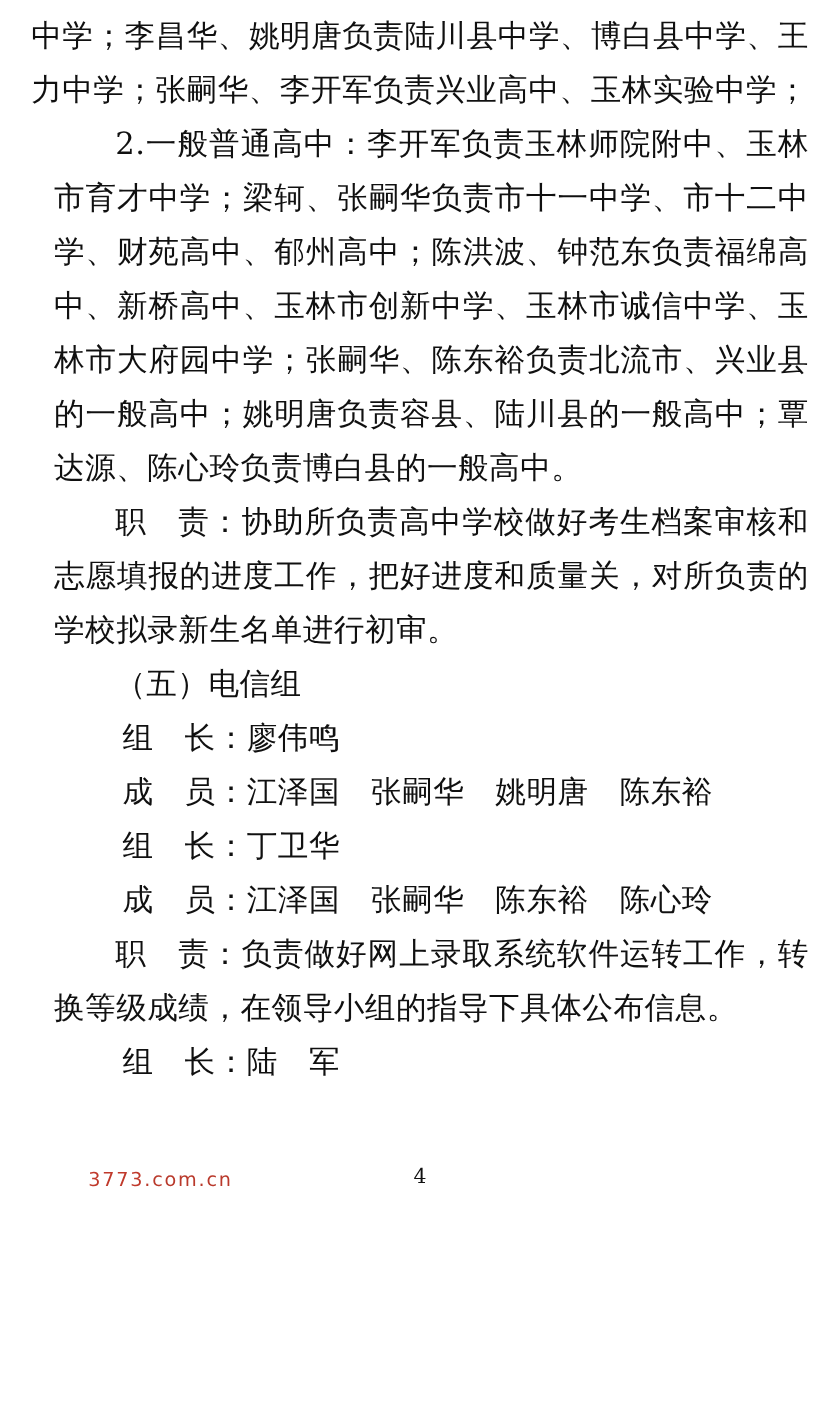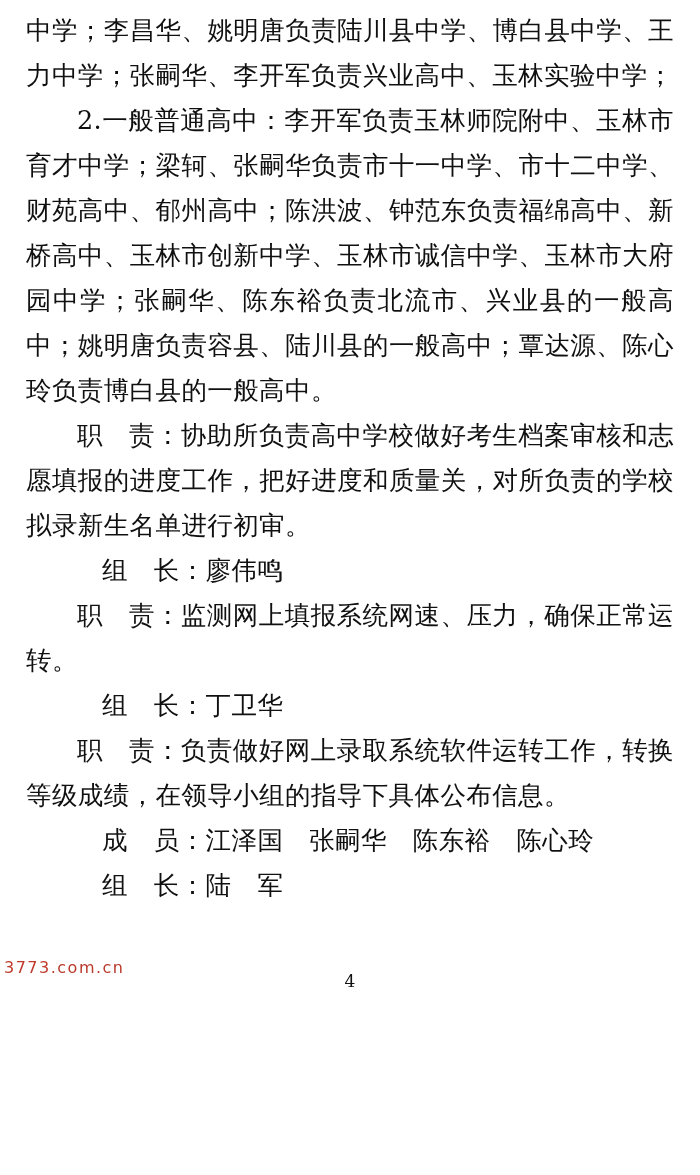--- a/index.html
+++ b/index.html
@@ -28,20 +28,21 @@
     letter-spacing: 0.4px;
     text-align: justify;
     text-justify: inter-ideograph;
   }
   .para {
     margin: 0;
     text-indent: 0;
   }
   .indent1 {
     text-indent: 51px;
+    margin-left: 19px;
   }
   .indent2 {
     text-indent: 76px;
   }
   .footer-page-num {
     position: absolute;
     bottom: 28px;
     left: 0;
     width: 100%;
     text-align: center;
@@ -69,40 +70,42 @@
   .wm-main .wm-num {
     color: #1b1b1b;
   }
   .wm-sub {
     font-family: "DejaVu Sans", "Liberation Sans", sans-serif;
     font-size: 16px;
     line-height: 20px;
     letter-spacing: 1.5px;
     color: #c0392b;
     white-space: nowrap;
-    margin-top: 1px;
+    margin-top: 16px;
+    text-align: right;
   }
   .wm-sub .wm-cn {
     color: #b9392b;
   }
 </style>
 </head>
 <body>
 
 <div class="page">
 
   <div class="body-text">
     <p class="para">中学；李昌华、姚明唐负责陆川县中学、博白县中学、王力中学；张嗣华、李开军负责兴业高中、玉林实验中学；</p>
     <p class="para indent1">2.一般普通高中：李开军负责玉林师院附中、玉林市育才中学；梁轲、张嗣华负责市十一中学、市十二中学、财苑高中、郁州高中；陈洪波、钟范东负责福绵高中、新桥高中、玉林市创新中学、玉林市诚信中学、玉林市大府园中学；张嗣华、陈东裕负责北流市、兴业县的一般高中；姚明唐负责容县、陆川县的一般高中；覃达源、陈心玲负责博白县的一般高中。</p>
     <p class="para indent1">职　责：协助所负责高中学校做好考生档案审核和志愿填报的进度工作，把好进度和质量关，对所负责的学校拟录新生名单进行初审。</p>
+    <p class="para indent1">（五）电信组</p>
     <p class="para indent2">组　长：廖伟鸣</p>
-    <p class="para indent1">职　责：监测网上填报系统网速、压力，确保正常运转。</p>
+    <p class="para indent2">成　员：江泽国　张嗣华　姚明唐　陈东裕</p>
     <p class="para indent2">组　长：丁卫华</p>
+    <p class="para indent2">成　员：江泽国　张嗣华　陈东裕　陈心玲</p>
     <p class="para indent1">职　责：负责做好网上录取系统软件运转工作，转换等级成绩，在领导小组的指导下具体公布信息。</p>
-    <p class="para indent2">成　员：江泽国　张嗣华　陈东裕　陈心玲</p>
     <p class="para indent2">组　长：陆　军</p>
 
   </div>
 
   <div class="footer-page-num">4</div>
 
   <div class="watermark">
     <div class="wm-sub"><span>3773</span><span class="wm-cn">.com.cn</span></div>
   </div>
 

